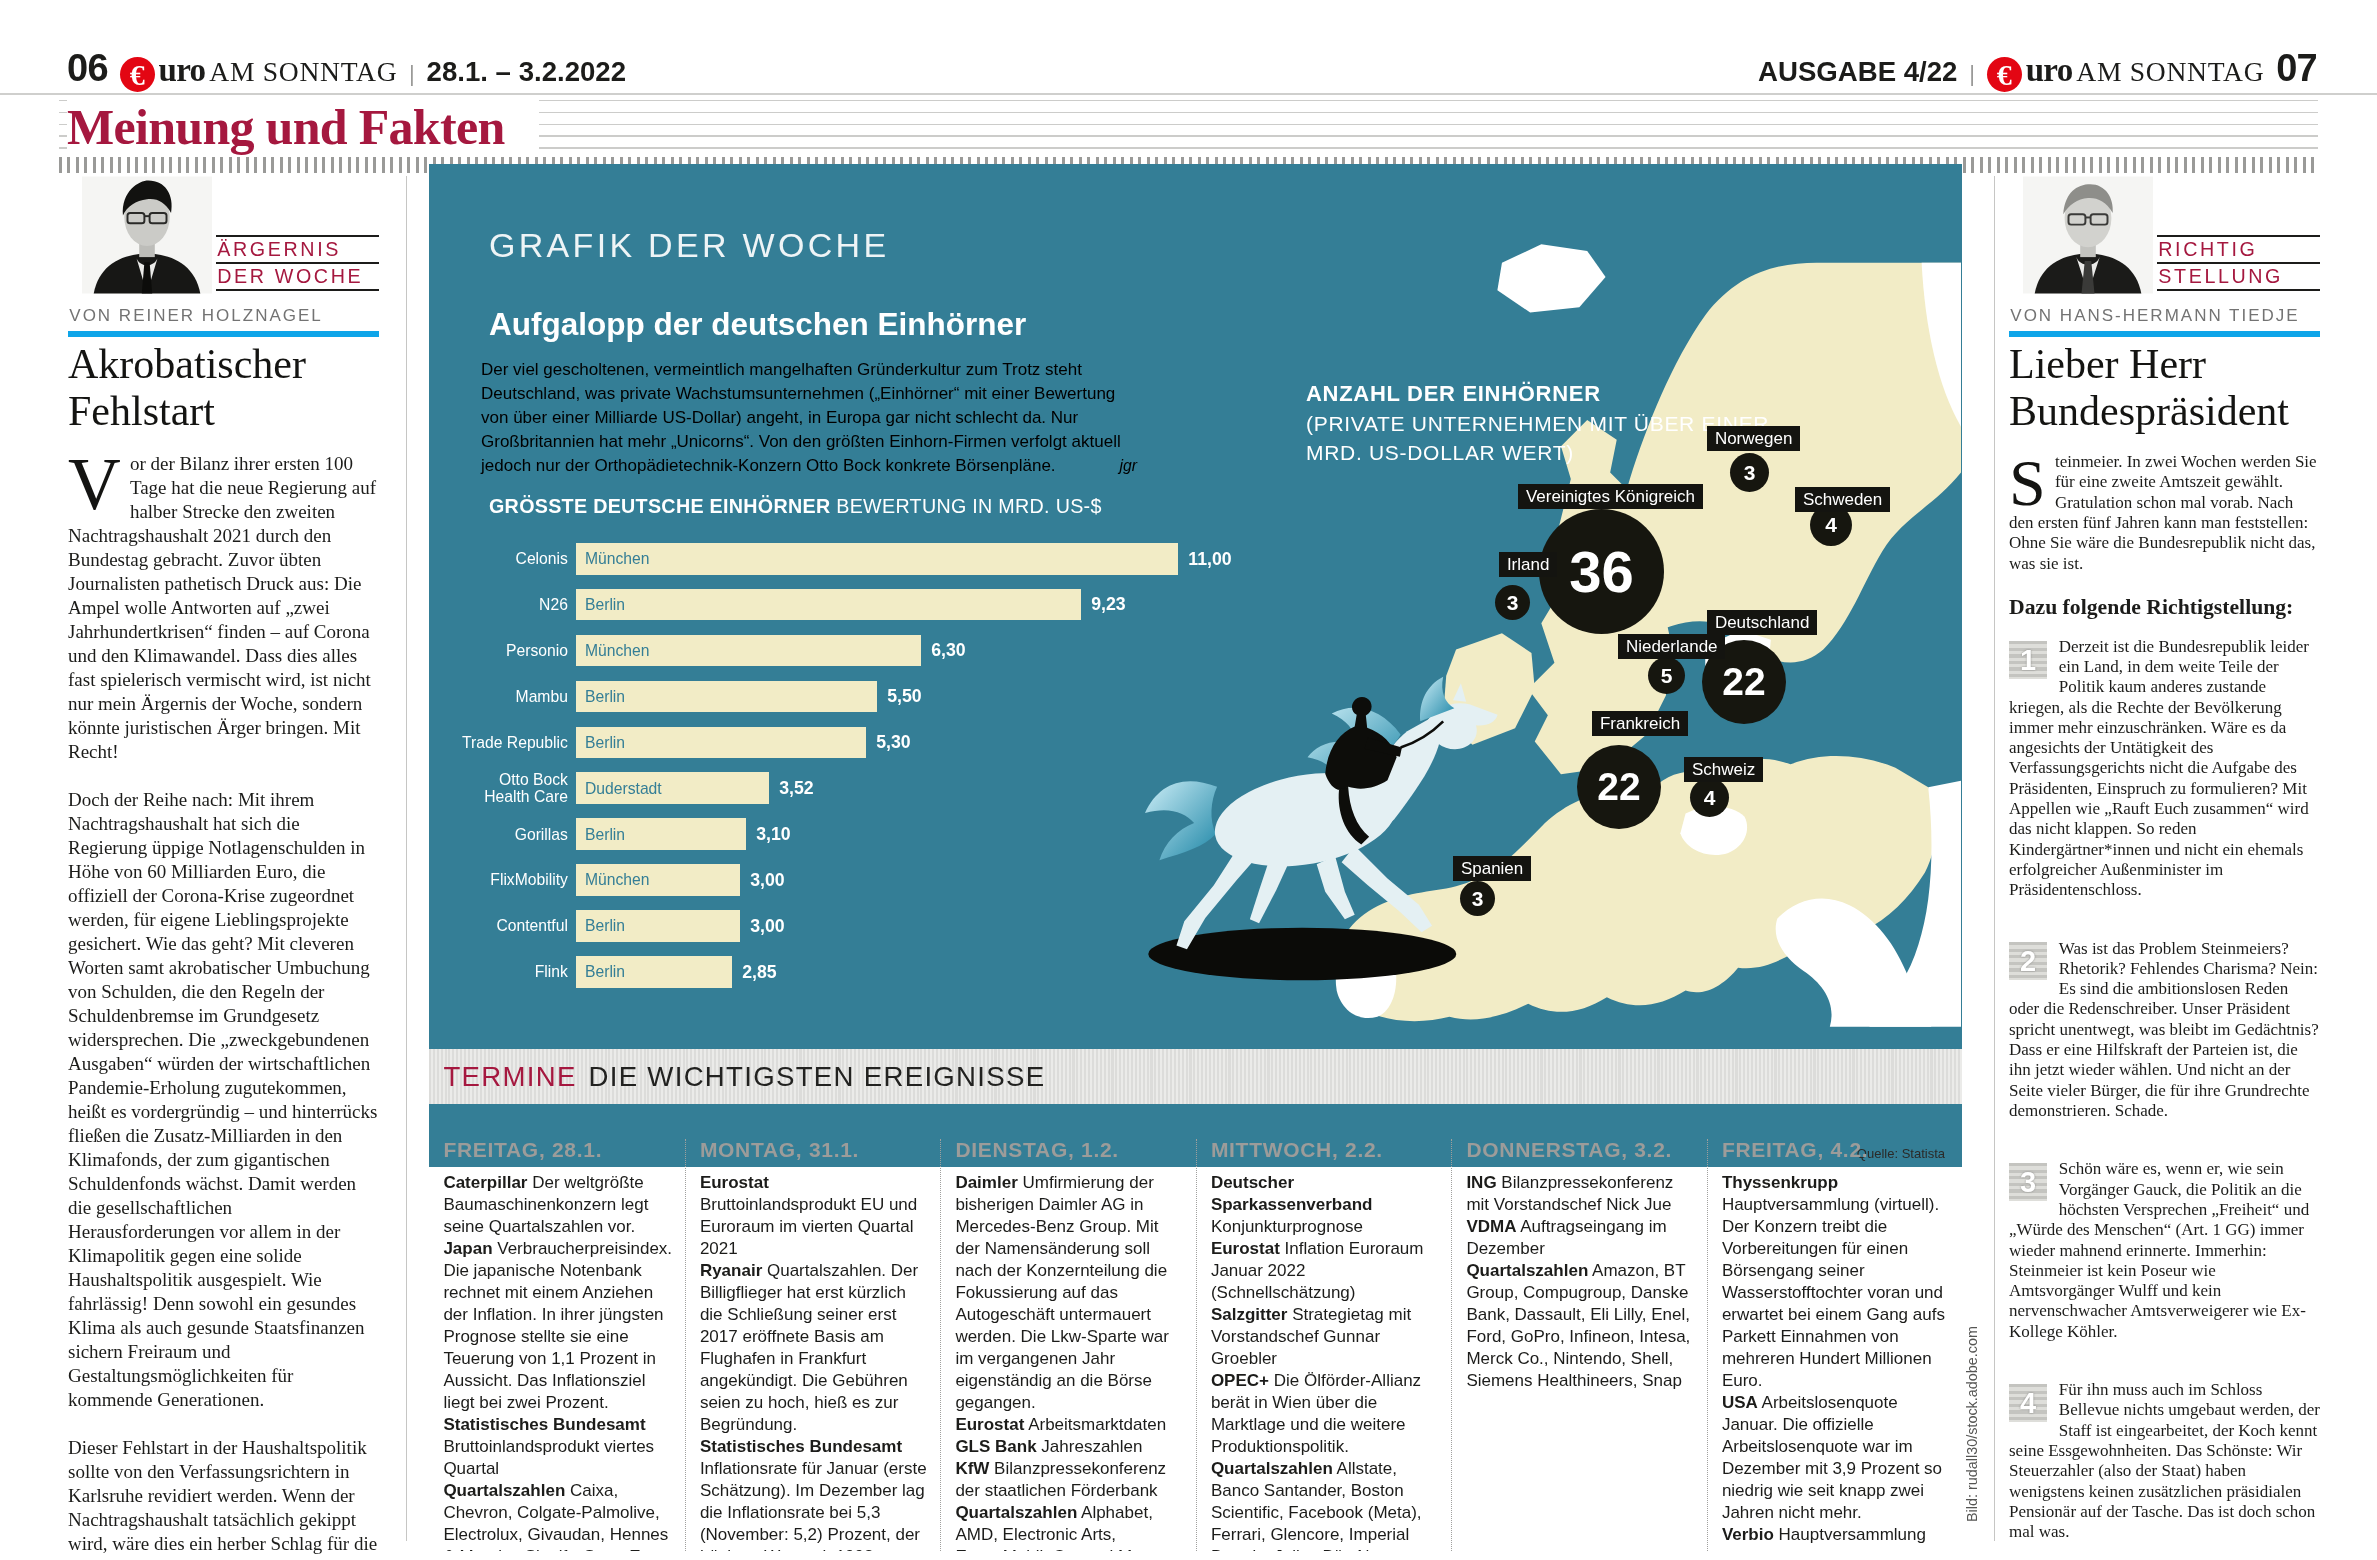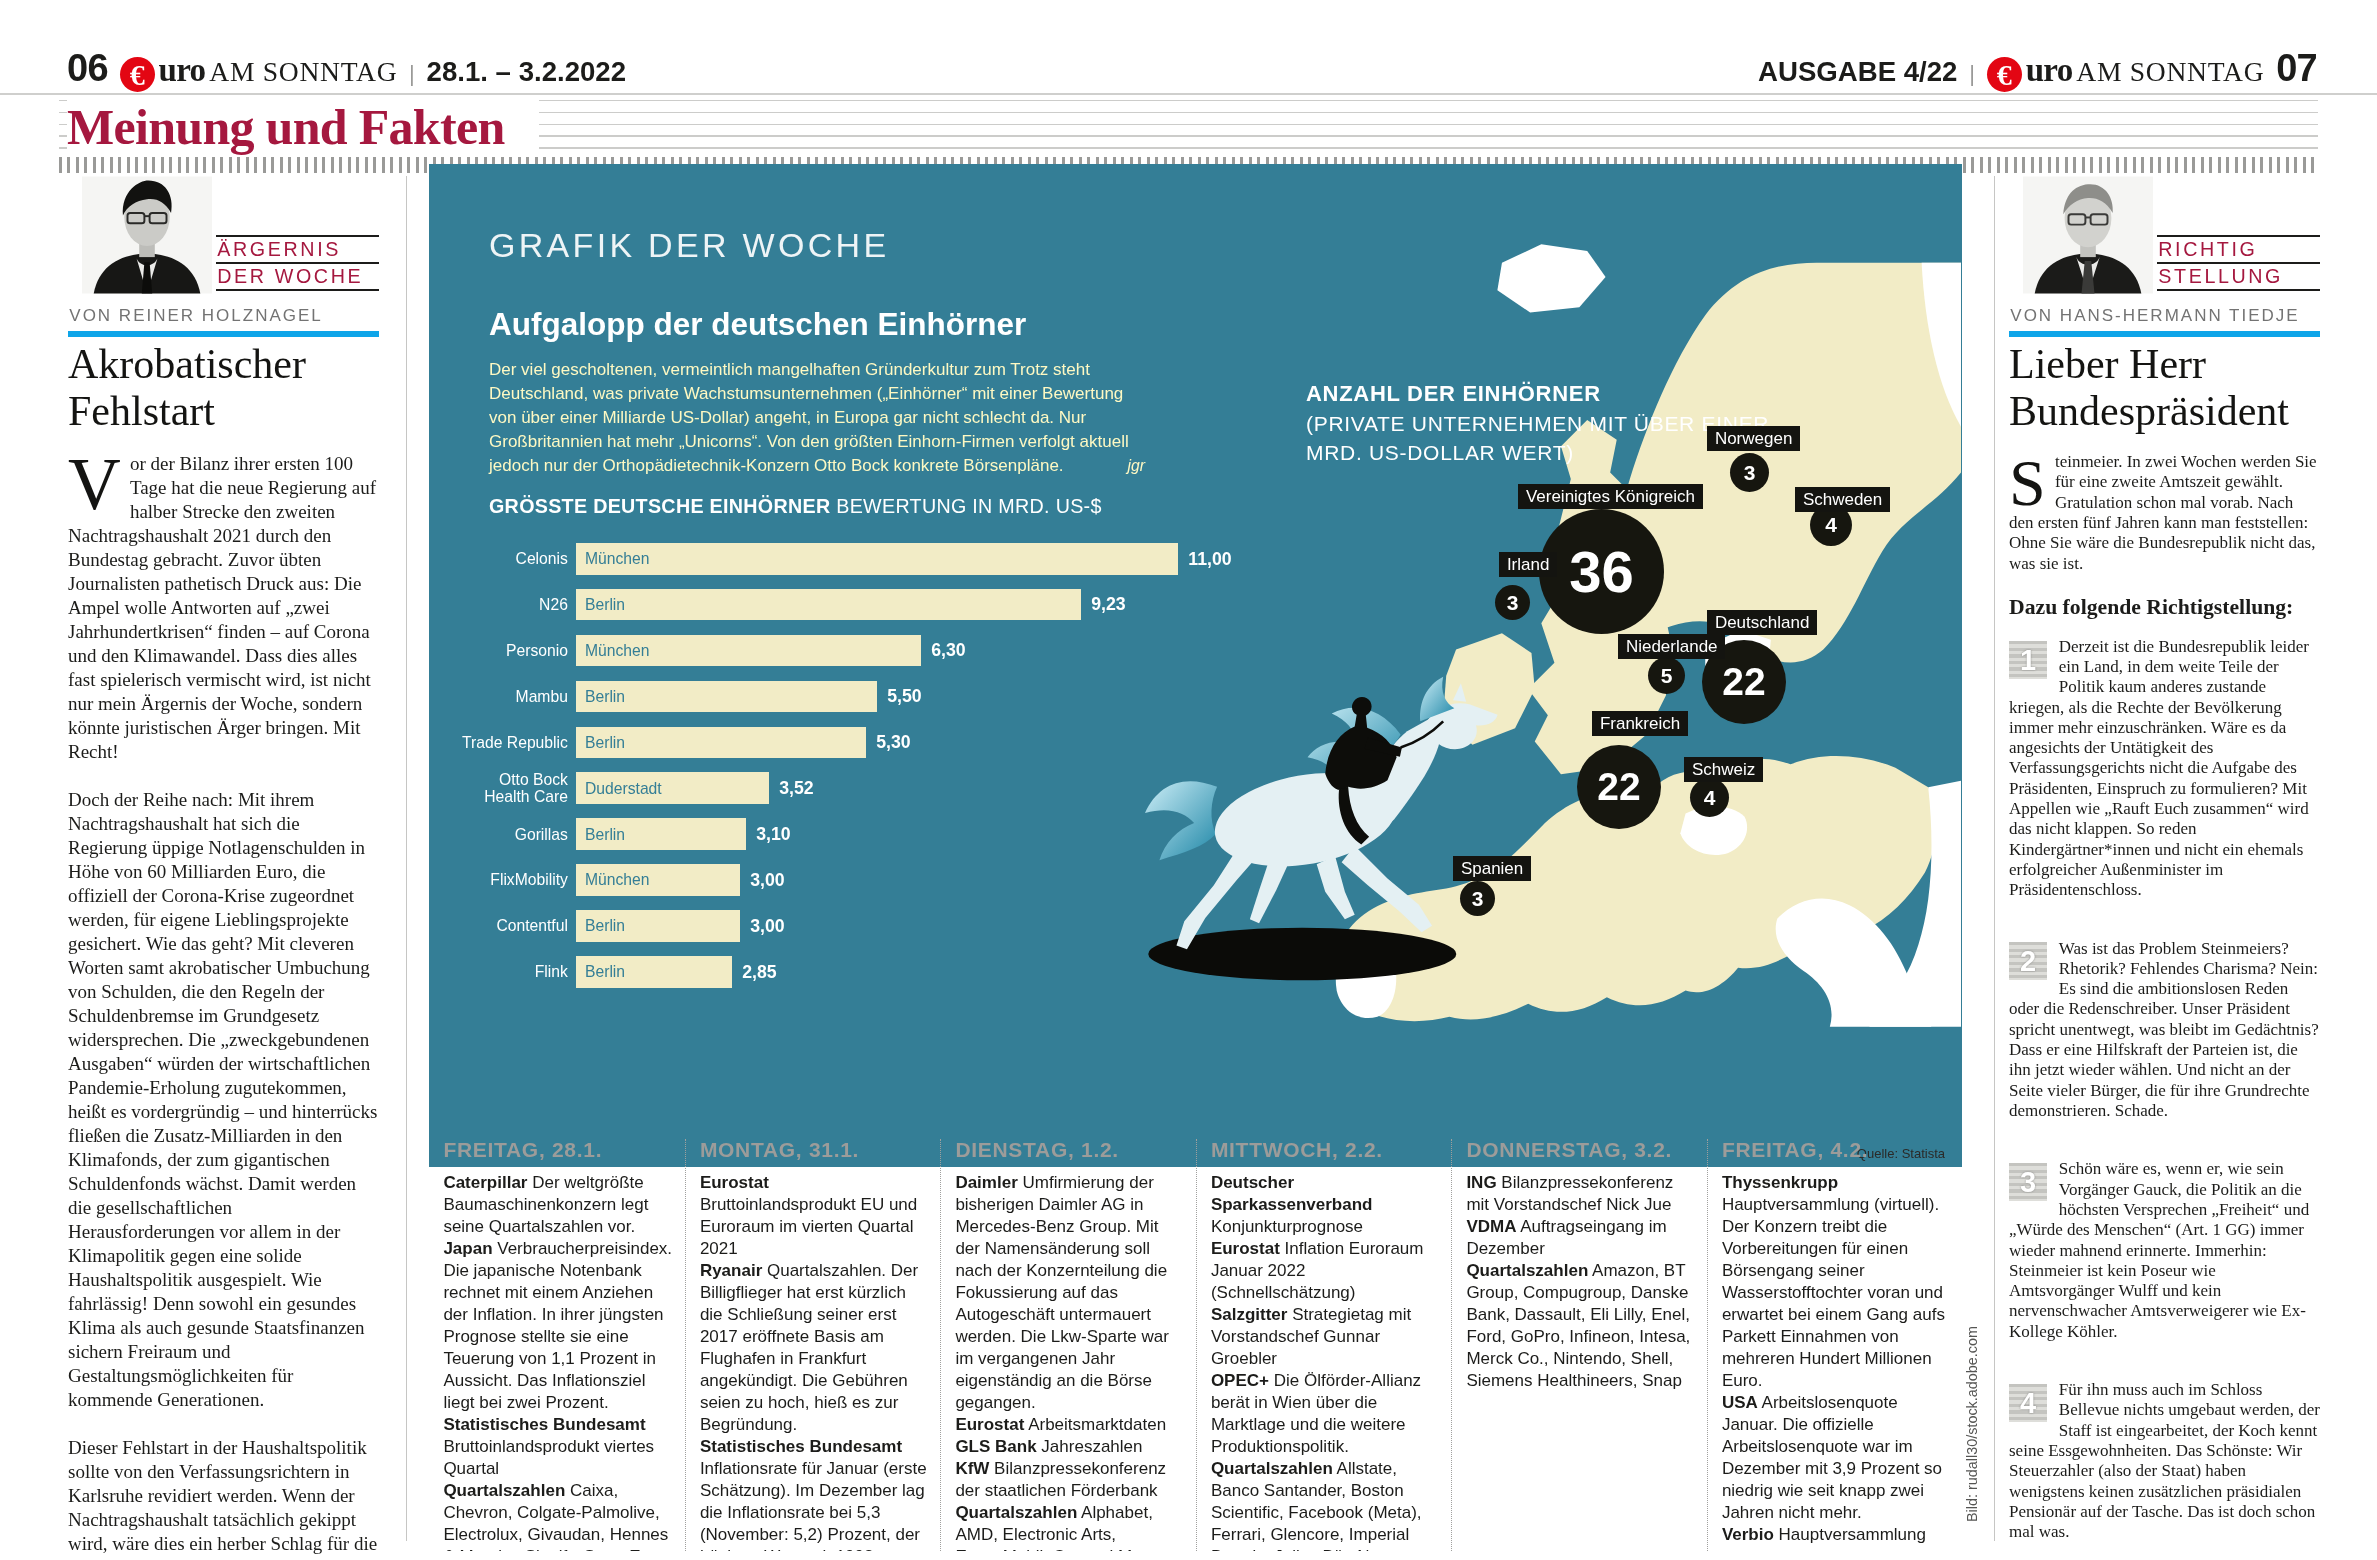--- a/index.html
+++ b/index.html
@@ -53,21 +53,21 @@
   .point { margin-bottom:18.4px; overflow:hidden; }
   .point-num { float:left; width:38px; height:38px; margin:3.9px 11.8px 2.6px 0;
                background:repeating-linear-gradient(to bottom,#c4c4c0 0 3.3px,#dededa 3.3px 6.6px);
                color:#fff; font:bold 29px/38px "Liberation Sans", sans-serif; text-align:center;
                text-shadow:0 0 2px rgba(120,120,118,.9); }
 
   
   .graphic { position:absolute; left:429px; top:164px; width:1533px; height:1003px; background:#347e96; overflow:hidden; }
   .g-kicker { position:absolute; left:60px; top:63px; color:#eef4f6; font:300 34px/37px "Liberation Sans", sans-serif; letter-spacing:3.3px; }
   .g-title  { position:absolute; left:60px; top:143px; color:#fff; font:bold 31.5px/34px "Liberation Sans", sans-serif; letter-spacing:0; }
-  .g-intro  { position:absolute; left:60px; top:194px; width:656px; color:#fef9c3; font:17px/24px "Liberation Sans", sans-serif; }
+  .g-intro  { position:absolute; left:52px; top:194px; width:656px; color:#000000; font:17px/24px "Liberation Sans", sans-serif; }
   .g-intro .credit { position:absolute; right:0; bottom:0; font-style:italic; font-size:15.7px; }
   .chart-head { position:absolute; left:60px; top:331px; color:#fff; font:19.7px/22px "Liberation Sans", sans-serif; letter-spacing:0.3px; }
   .chart-head b { font-weight:bold; }
   .bars { position:absolute; left:7.9px; top:379px; }
   .bar-row { display:flex; align-items:center; margin-bottom:14.4px; height:31.5px; }
   .bar-label { width:131px; text-align:right; color:#fff; font:15.7px/17px "Liberation Sans", sans-serif; margin-right:0; white-space:pre-line; }
   .bar-rect { height:31.5px; background:#f2ecc6; display:flex; align-items:center; margin-left:7.9px; }
   .bar-city { color:#347e96; font:15.7px/17px "Liberation Sans", sans-serif; padding-left:9.2px; white-space:nowrap; }
   .bar-value { color:#fff; font:bold 17.7px/18.4px "Liberation Sans", sans-serif; margin-left:10.5px; }
   .map-svg { position:absolute; left:850px; top:0; width:682px; height:863px; }
@@ -310,20 +310,24 @@
         <path d="M320,250 C322,282 332,310 352,326 L340,338 C315,322 303,288 306,255 Z"></path>
       </g>
       <path d="M400,190 C430,180 450,165 465,150" stroke="#0d0d0a" stroke-width="4" fill="none"></path>
     </svg>
 
     <div class="g-source">Quelle: Statista</div>
   </div>
 
   <div class="img-credit">Bild: rudall30/stock.adobe.com</div>
 
+  <div class="termine-band">
+    <span class="tk">TERMINE</span>
+    <span class="th">DIE WICHTIGSTEN EREIGNISSE</span>
+  </div>
   <div class="termine-grid" id="termine-grid">
       <div class="t-col">
         <h3 class="t-day">FREITAG, 28.1.</h3>
         <p><b>Caterpillar</b> Der weltgrößte Baumaschinenkonzern legt seine Quartalszahlen vor.</p>
         <p><b>Japan</b> Verbraucherpreisindex. Die japanische Notenbank rechnet mit einem Anziehen der Inflation. In ihrer jüngsten Prognose stellte sie eine Teuerung von 1,1 Prozent in Aussicht. Das Inflationsziel liegt bei zwei Prozent.</p>
         <p><b>Statistisches Bundesamt</b> Bruttoinlandsprodukt viertes Quartal</p>
         <p><b>Quartalszahlen</b> Caixa, Chevron, Colgate-Palmolive, Electrolux, Givaudan, Hennes &amp; Mauritz, Signify, Stora Enso, Svenska Cellulosa, Telia Company AB, Unicredit, Volvo</p>
       </div>
       <div class="t-col">
         <h3 class="t-day">MONTAG, 31.1.</h3>

